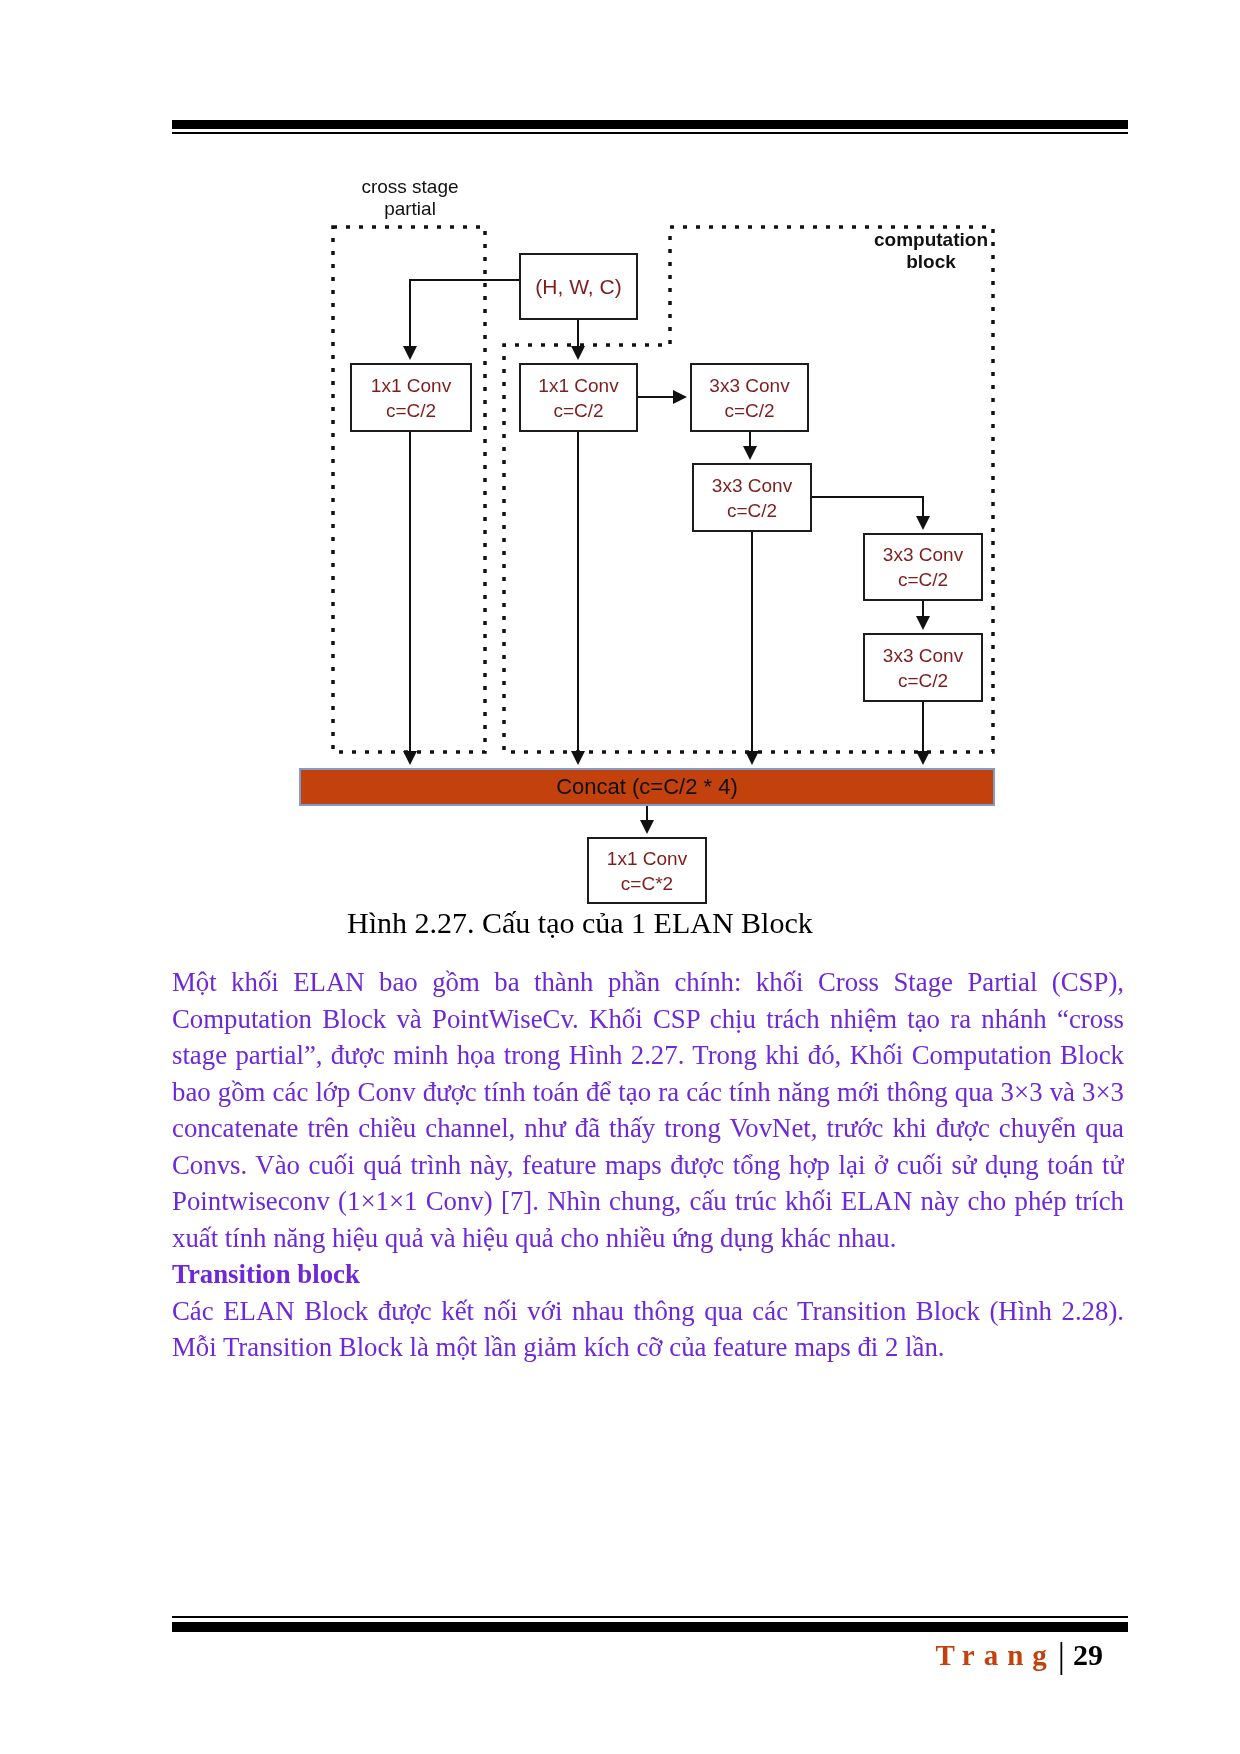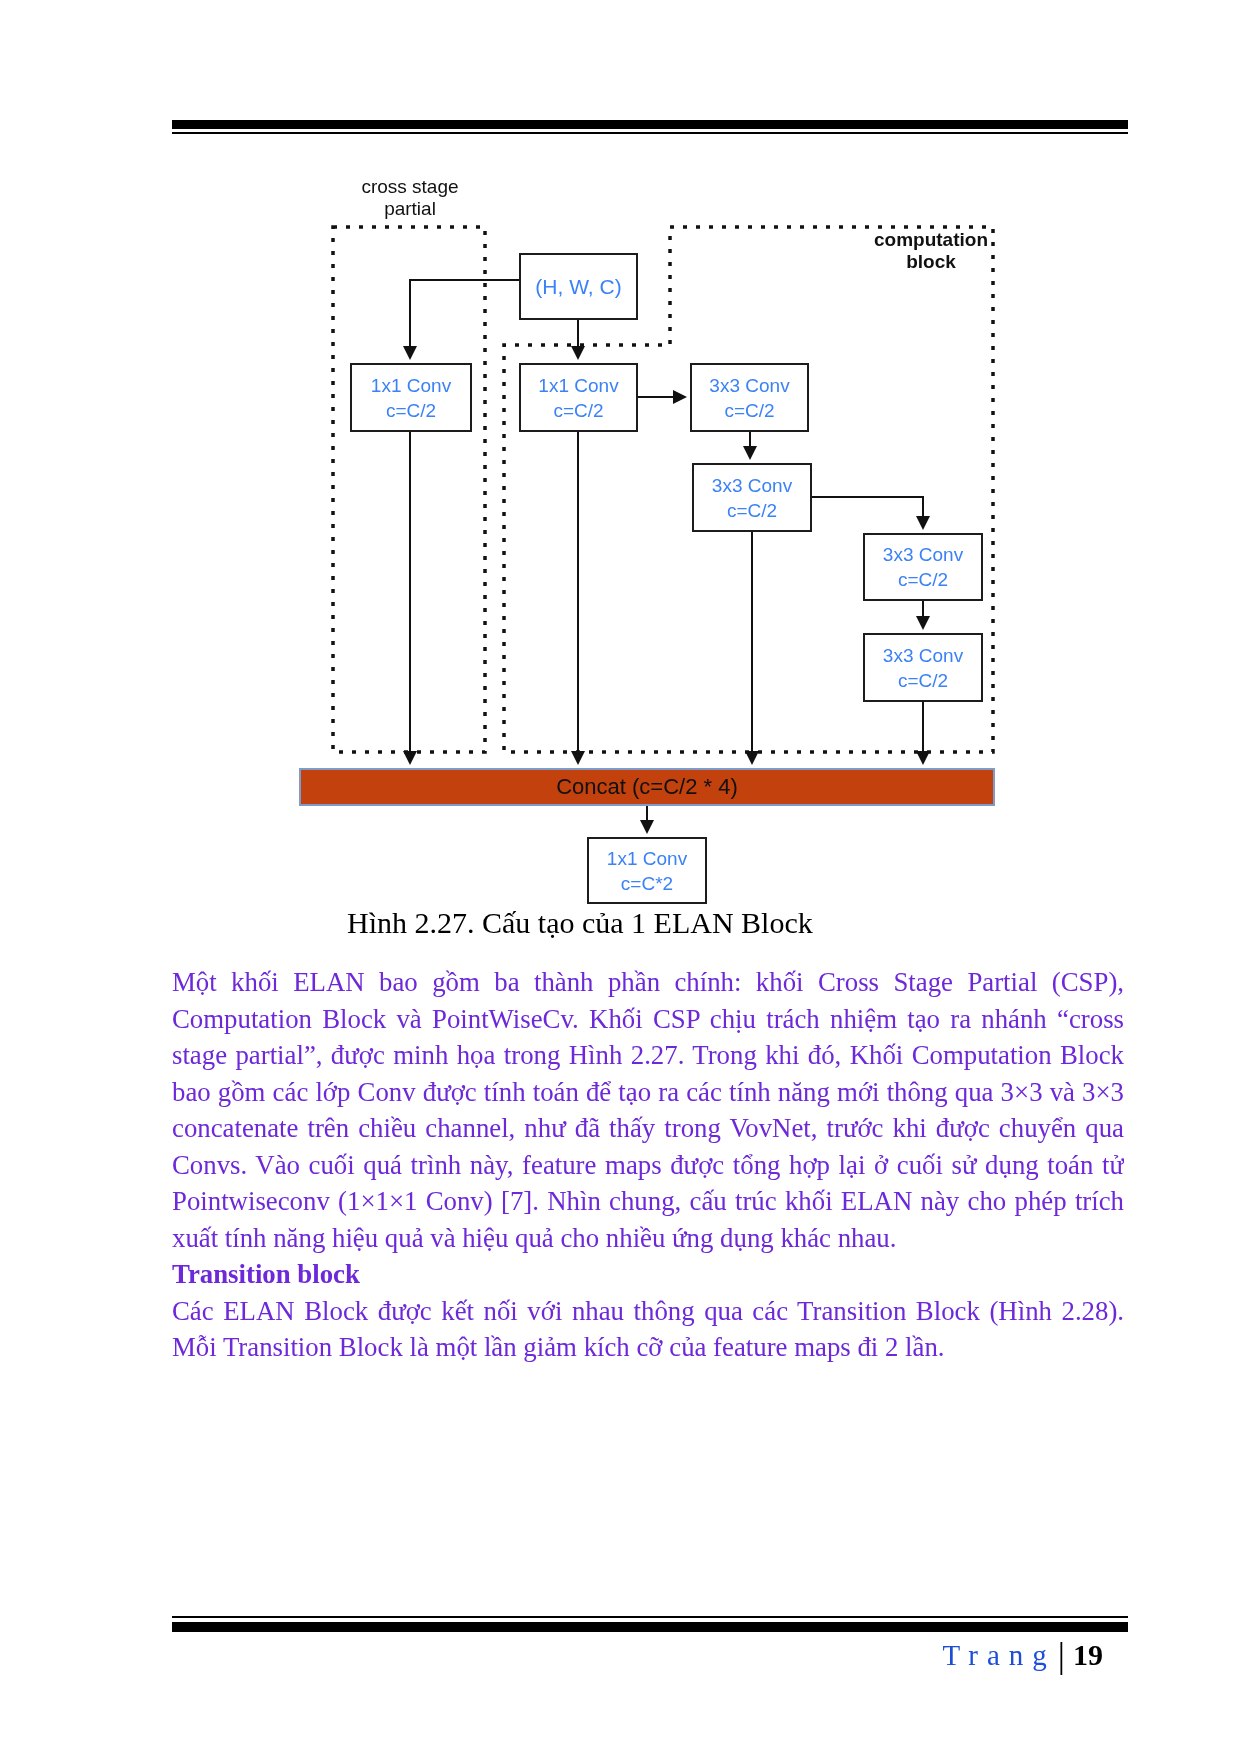--- a/index.html
+++ b/index.html
@@ -11,21 +11,21 @@
   .rule-top-thick { left:172px; top:120px; width:956px; height:9px; }
   .rule-top-thin  { left:172px; top:132px; width:956px; height:2px; }
   .rule-bot-thin  { left:172px; top:1616px; width:956px; height:2px; }
   .rule-bot-thick { left:172px; top:1622px; width:956px; height:10px; }
 
   
   .diagram-svg { position:absolute; left:0; top:0; }
   .node { position:absolute; border:2px solid #1c1c1c; background:#fff;
           display:flex; flex-direction:column; align-items:center; justify-content:center;
           font-family:"Liberation Sans", sans-serif; font-size:19px; line-height:25px;
-          color:#3b82f6; text-align:center; }
+          color:#7f1d1d; text-align:center; }
   .node-hwc { font-size:21px; }
   .concat-bar { position:absolute; left:299px; top:768px; width:692px; height:34px;
           background:#c2410c; border:2px solid #7d9cc9;
           display:flex; align-items:center; justify-content:center;
           font-family:"Liberation Sans", sans-serif; font-size:22px; color:#111; }
   .dotted-label { position:absolute; font-family:"Liberation Sans", sans-serif;
           font-size:19px; line-height:22px; text-align:center; color:#111; }
   .lbl-csp { left:330px; top:176px; width:160px; }
   .lbl-comp { left:872px; top:229px; width:118px;font-weight:bold; }
 
@@ -35,21 +35,21 @@
   
   .bodytext { position:absolute; left:172px; top:964px; width:952px; font-size:26.8px; color:#6d28d9; }
   .bline { height:36.5px; line-height:36.5px; text-align:justify; text-align-last:justify;
            overflow:hidden; white-space:nowrap; }
   .bline-last { text-align:left; text-align-last:left; }
   .bheading { height:36.5px; line-height:36.5px; font-weight:bold; }
 
   
   .footer-text { position:absolute; left:172px; top:1636px; width:931px; text-align:right;
            line-height:34px; }
-  .footer-label { color:#1d4ed8; font-weight:normal; font-size:29px; letter-spacing:9px; }
+  .footer-label { color:#c2410c; font-weight:bold; font-size:29px; letter-spacing:9px; }
   .footer-sep { color:#000; font-size:36px; font-weight:400; position:relative; top:2px; margin:0 8px 0 2px; }
   .footer-num { color:#000; font-weight:bold; font-size:30px; }
 </style>
 </head>
 <body>
 
 <div class="page">
 
   <div class="rule rule-top-thick"></div>
   <div class="rule rule-top-thin"></div>
@@ -147,16 +147,16 @@
     <div class="bline">Pointwiseconv (1×1×1 Conv) [7]. Nhìn chung, cấu trúc khối ELAN này cho phép trích</div>
     <div class="bline bline-last">xuất tính năng hiệu quả và hiệu quả cho nhiều ứng dụng khác nhau.</div>
     <div class="bheading">Transition block</div>
     <div class="bline">Các ELAN Block được kết nối với nhau thông qua các Transition Block (Hình 2.28).</div>
     <div class="bline bline-last">Mỗi Transition Block là một lần giảm kích cỡ của feature maps đi 2 lần.</div>
   </div>
 
   <div class="rule rule-bot-thin"></div>
   <div class="rule rule-bot-thick"></div>
   <div class="footer-text">
-    <span class="footer-label">Trang</span><span class="footer-sep">|</span><span class="footer-num">19</span>
+    <span class="footer-label">Trang</span><span class="footer-sep">|</span><span class="footer-num">29</span>
   </div>
 
 </div>
 
 </body></html>

